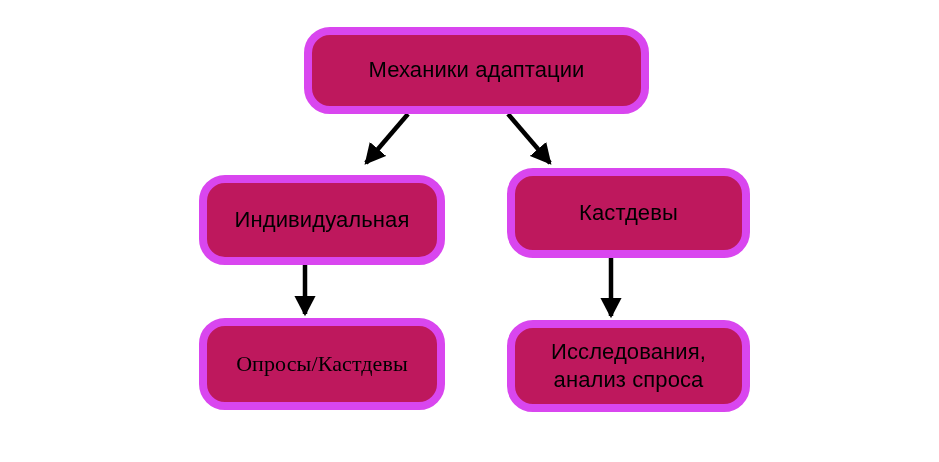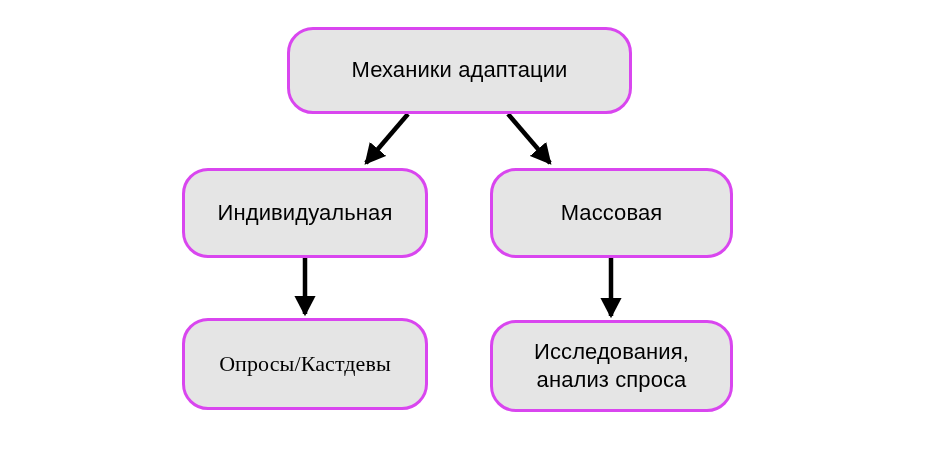--- a/index.html
+++ b/index.html
@@ -11,38 +11,39 @@
     position: relative;
     width: 939px;
     height: 462px;
     background: #ffffff;
     overflow: hidden;
     font-family: "Liberation Sans", sans-serif;
   }
   .node {
     position: absolute;
     box-sizing: border-box;
-    background: #e5e5e5;
-    border: 3px solid #d946ef;
+    background: #be185d;
+    border: 8px solid #d946ef;
     border-radius: 26px;
     display: flex;
     align-items: center;
     justify-content: center;
     text-align: center;
     color: #000000;
     font-family: "Liberation Sans", sans-serif;
     font-size: 22px;
     font-weight: 400;
     line-height: 1.28;
     letter-spacing: 0.1px;
     white-space: pre-line;
     padding: 2px 10px;
+    margin-left: 17px;
   }
   #node-root      { left: 287px; top: 27px;  width: 345px; height: 87px; }
-  #node-individual{ left: 182px; top: 168px; width: 246px; height: 90px; }
+  #node-individual{ left: 182px; top: 175px; width: 246px; height: 90px; }
   #node-mass      { left: 490px; top: 168px; width: 243px; height: 90px; }
   #node-surveys   { left: 182px; top: 318px; width: 246px; height: 92px; font-family: Liberation Serif, serif; }
   #node-research  { left: 490px; top: 320px; width: 243px; height: 92px; }
   #edges {
     position: absolute;
     left: 0; top: 0;
     width: 939px;
     height: 462px;
     pointer-events: none;
   }
@@ -73,20 +74,20 @@
 
     <g>
       <line x1="611" y1="258" x2="611" y2="316" stroke="#000000" stroke-width="4.5" marker-end="url(#arrowhead)"></line>
     </g>
   </svg>
 
   <div class="node" id="node-root">Механики адаптации</div>
 
   <div class="node" id="node-individual">Индивидуальная</div>
 
-  <div class="node" id="node-mass">Массовая</div>
+  <div class="node" id="node-mass">Кастдевы</div>
 
   <div class="node" id="node-surveys">Опросы/Кастдевы</div>
 
   <div class="node" id="node-research">Исследования,
 анализ спроса</div>
 
 </div>
 
 </body></html>

